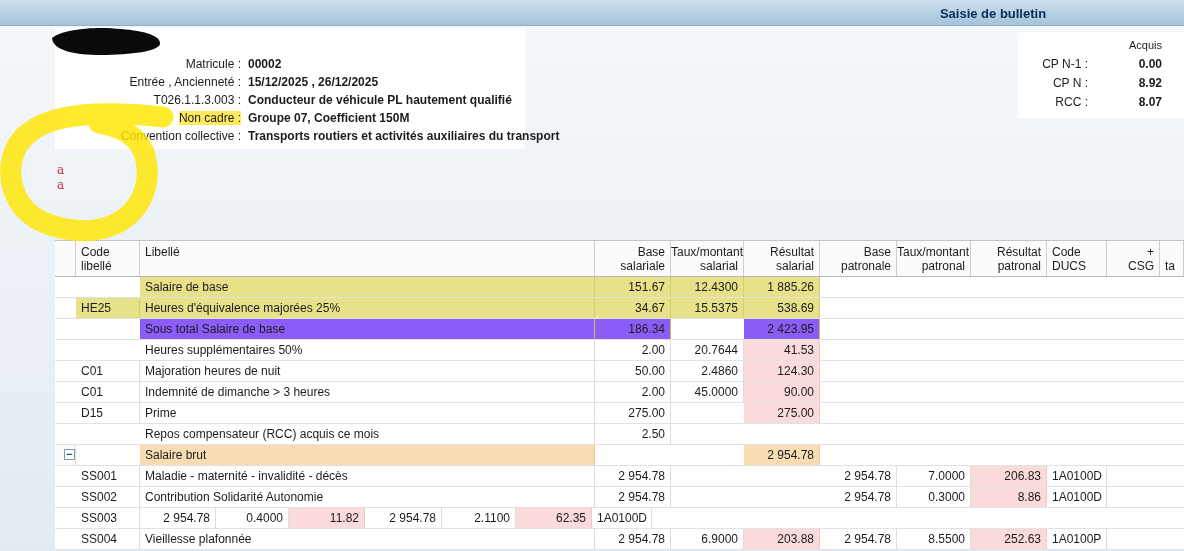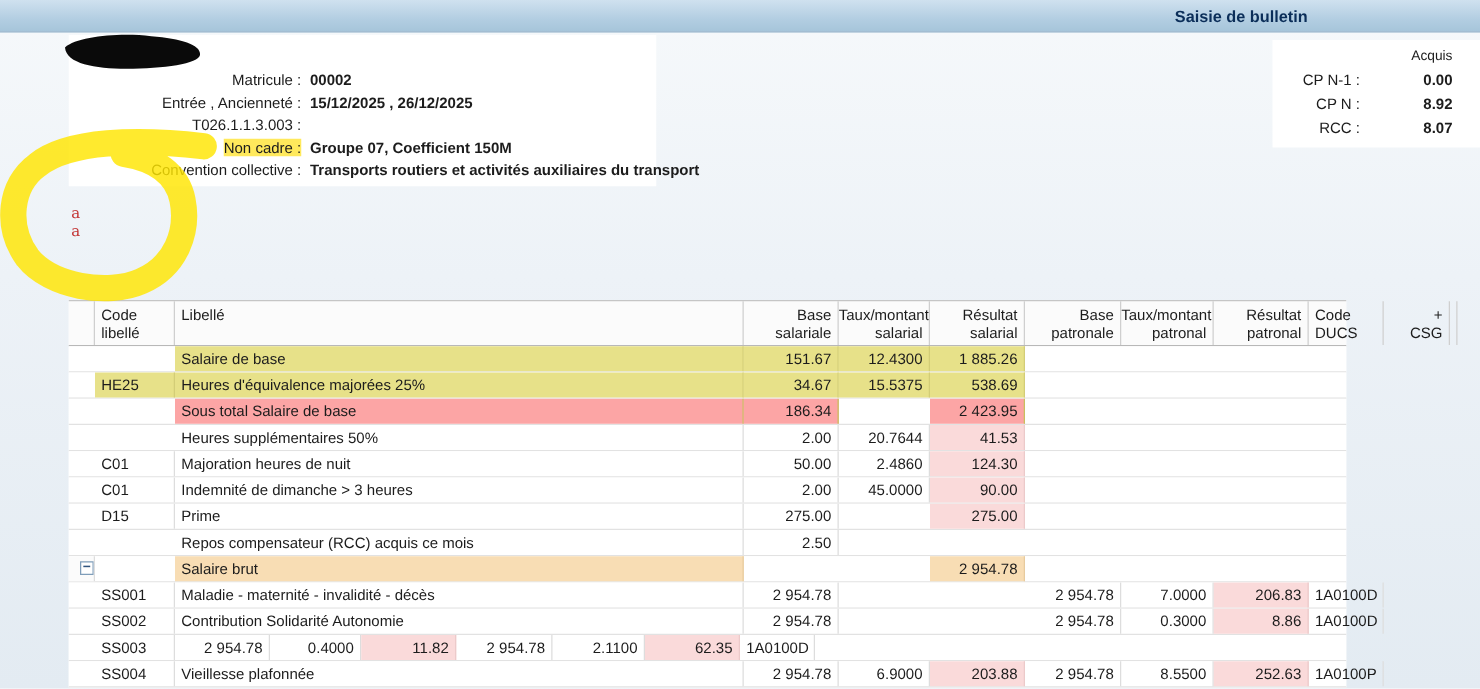--- a/index.html
+++ b/index.html
@@ -27,21 +27,21 @@
   
   .leave-panel { position:absolute; left:1018px; top:32px; width:166px; height:86px;
                  background:#fff; padding-top:4px; }
   .leave-row { display:flex; height:19px; line-height:19px;gap:28px; }
   .leave-label { width:70px; text-align:right; flex:0 0 auto; }
   .leave-val { width:46px; text-align:right; font-weight:bold; flex:0 0 auto; }
   .leave-head { font-weight:normal; font-size:11px; }
   .leave-head .leave-val { font-weight:normal; }
 
   
-  .grid { position:absolute; left:55px; top:240px; width:1022px; background:#fff; }
+  .grid { position:absolute; left:55px; top:240px; width:1129px; background:#fff; }
   .tr, .thead { display:flex; width:100%; }
   .thead { height:37px; background:#fbfbfb; border-top:1px solid #c5c5c5;
            border-bottom:1px solid #b8b8b8; }
   .th { padding-top:4px; border-right:1px solid #cfcfcf; overflow:hidden; flex:0 0 auto; }
   .th div { height:14px; line-height:14px; white-space:nowrap; }
   .tr { height:21px; border-bottom:1px solid #e2e2e2; background:#fff;align-items:center; }
   .td { line-height:20px; border-right:1px solid #ddd; overflow:hidden;
         white-space:nowrap; flex:0 0 auto; }
   .al-right { text-align:right; padding-right:5px; }
   .al-left  { text-align:left;  padding-left:5px; }
@@ -53,21 +53,21 @@
   .col-taux_sal { width:73px; }
   .col-res_sal  { width:76px; }
   .col-base_pat { width:77px; }
   .col-taux_pat { width:74px; }
   .col-res_pat  { width:76px; }
   .col-ducs     { width:60px; }
   .col-csg      { width:53px; }
   .col-ta       { width:auto; flex:1 1 auto; }
 
   .style-yellow   .td:not(.expand-cell) { background:#e7e189; border-right-color:#d3cd77; }
-  .style-subtotal .td:not(.expand-cell) { background:#fca5a5; border-right-color:#c9bf5e; }
+  .style-subtotal .td:not(.expand-cell) { background:#8b5cf6; border-right-color:#c9bf5e; }
   .style-brut     .td:not(.expand-cell) { background:#f8ddb4; border-right-color:#e7cb9e; }
   .td.pink { background:#fadada !important; border-right-color:#eccaca; }
   .td.expand-cell { background:#fbfbfb; }
   .td.focus-cell { background:#fdfdf2; outline:1px dotted #777; outline-offset:-2px; }
 
   .expander { display:inline-block; width:11px; height:11px; margin:4px 0 0 4px;
               border:1px solid #7f9db9; background:#fff; color:#31557f;
               font-size:11px; line-height:8px; text-align:center; vertical-align:top;
               font-weight:bold; }
 
@@ -91,20 +91,21 @@
     <div class="info-row">
       <span class="info-label">Matricule :</span>
       <span class="info-value">00002</span>
     </div>
     <div class="info-row">
       <span class="info-label">Entrée , Ancienneté :</span>
       <span class="info-value">15/12/2025 ,  26/12/2025</span>
     </div>
     <div class="info-row">
       <span class="info-label">T026.1.1.3.003 :</span>
+      <span class="info-value">Conducteur de véhicule PL hautement qualifié</span>
     </div>
     <div class="info-row">
       <span class="info-label"><span class="hl-label">Non cadre :</span></span>
       <span class="info-value">Groupe 07, Coefficient 150M</span>
     </div>
     <div class="info-row">
       <span class="info-label">Convention collective :</span>
       <span class="info-value">Transports routiers et activités auxiliaires du transport</span>
     </div>
   </div>

